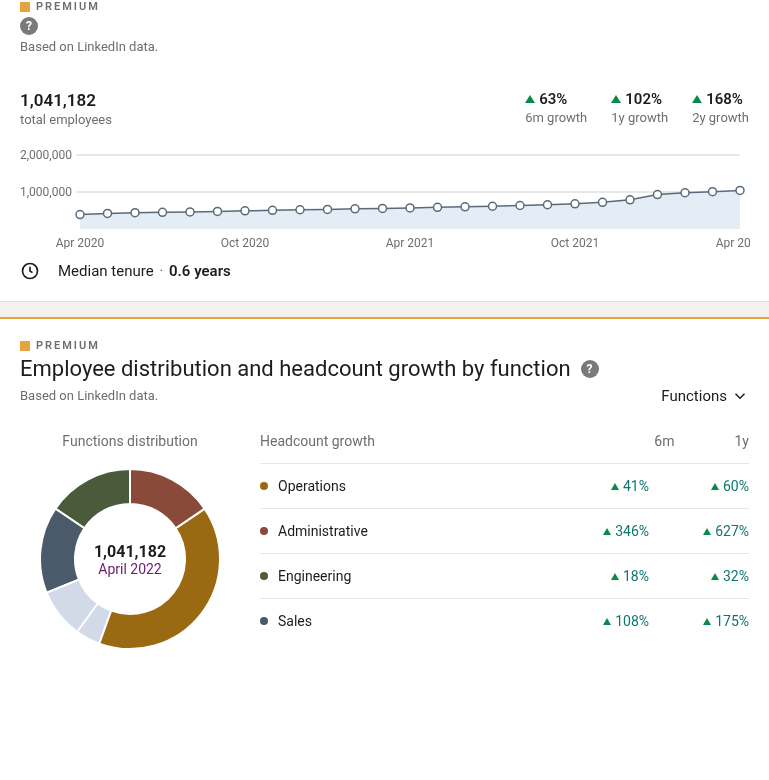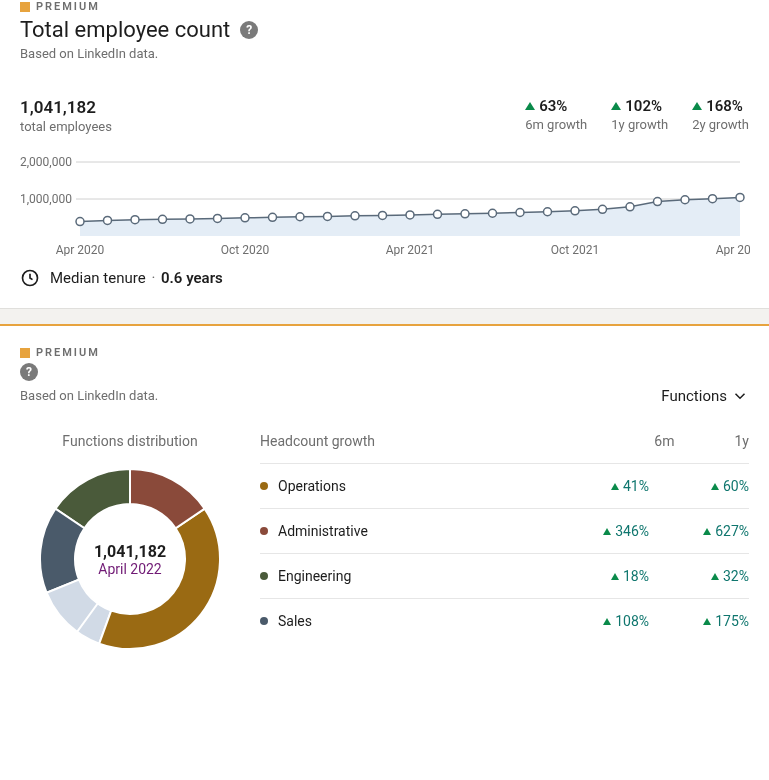--- a/index.html
+++ b/index.html
@@ -95,21 +95,21 @@
     border-bottom: 8px solid #0a8a4a;
   }
   .chart-area {
     margin-top: 22px;
     position: relative;
     height: 100px;
   }
   .median-row {
     display: flex;
     align-items: center;
-    gap: 10px;
+    gap: 18px;
     margin-top: 12px;
     font-size: 15px;
     color: #1d1d1d;
   }
   .clock-icon svg { display: block; }
   .tenure-label { color: #1d1d1d; }
   .tenure-bullet { color: #6e6e6e; margin: 0 2px; }
   .tenure-value { font-weight: 600; }
   .divider {
     height: 18px;
@@ -189,21 +189,20 @@
 <body>
 
 <section class="panel">
 
   <div class="premium-badge">
     <span class="premium-square"></span>
     <span>PREMIUM</span>
   </div>
 
   <h2 class="panel-title">
-    <span>Total employee count</span>
     <span class="help-icon">?</span>
   </h2>
 
   <div class="subtitle">Based on LinkedIn data.</div>
 
   <div class="stats-row">
     <div class="stat-left">
       <div class="value">1,041,182</div>
       <div class="label">total employees</div>
     </div>
@@ -292,20 +291,21 @@
 <div class="divider"></div>
 
 <section class="panel" style="padding-top:20px">
 
   <div class="premium-badge">
     <span class="premium-square"></span>
     <span>PREMIUM</span>
   </div>
 
   <h2 class="panel-title">
+    <span>Employee distribution and headcount growth by function</span>
     <span class="help-icon">?</span>
   </h2>
 
   <div style="display:flex;justify-content:space-between;align-items:center">
     <div class="subtitle">Based on LinkedIn data.</div>
     <div class="functions-row">
       <span>Functions</span>
       <span class="chev">
         <svg width="18" height="18" viewBox="0 0 24 24" fill="none" stroke="#1d1d1d" stroke-width="2">
             <path d="M6 9l6 6 6-6"></path>

